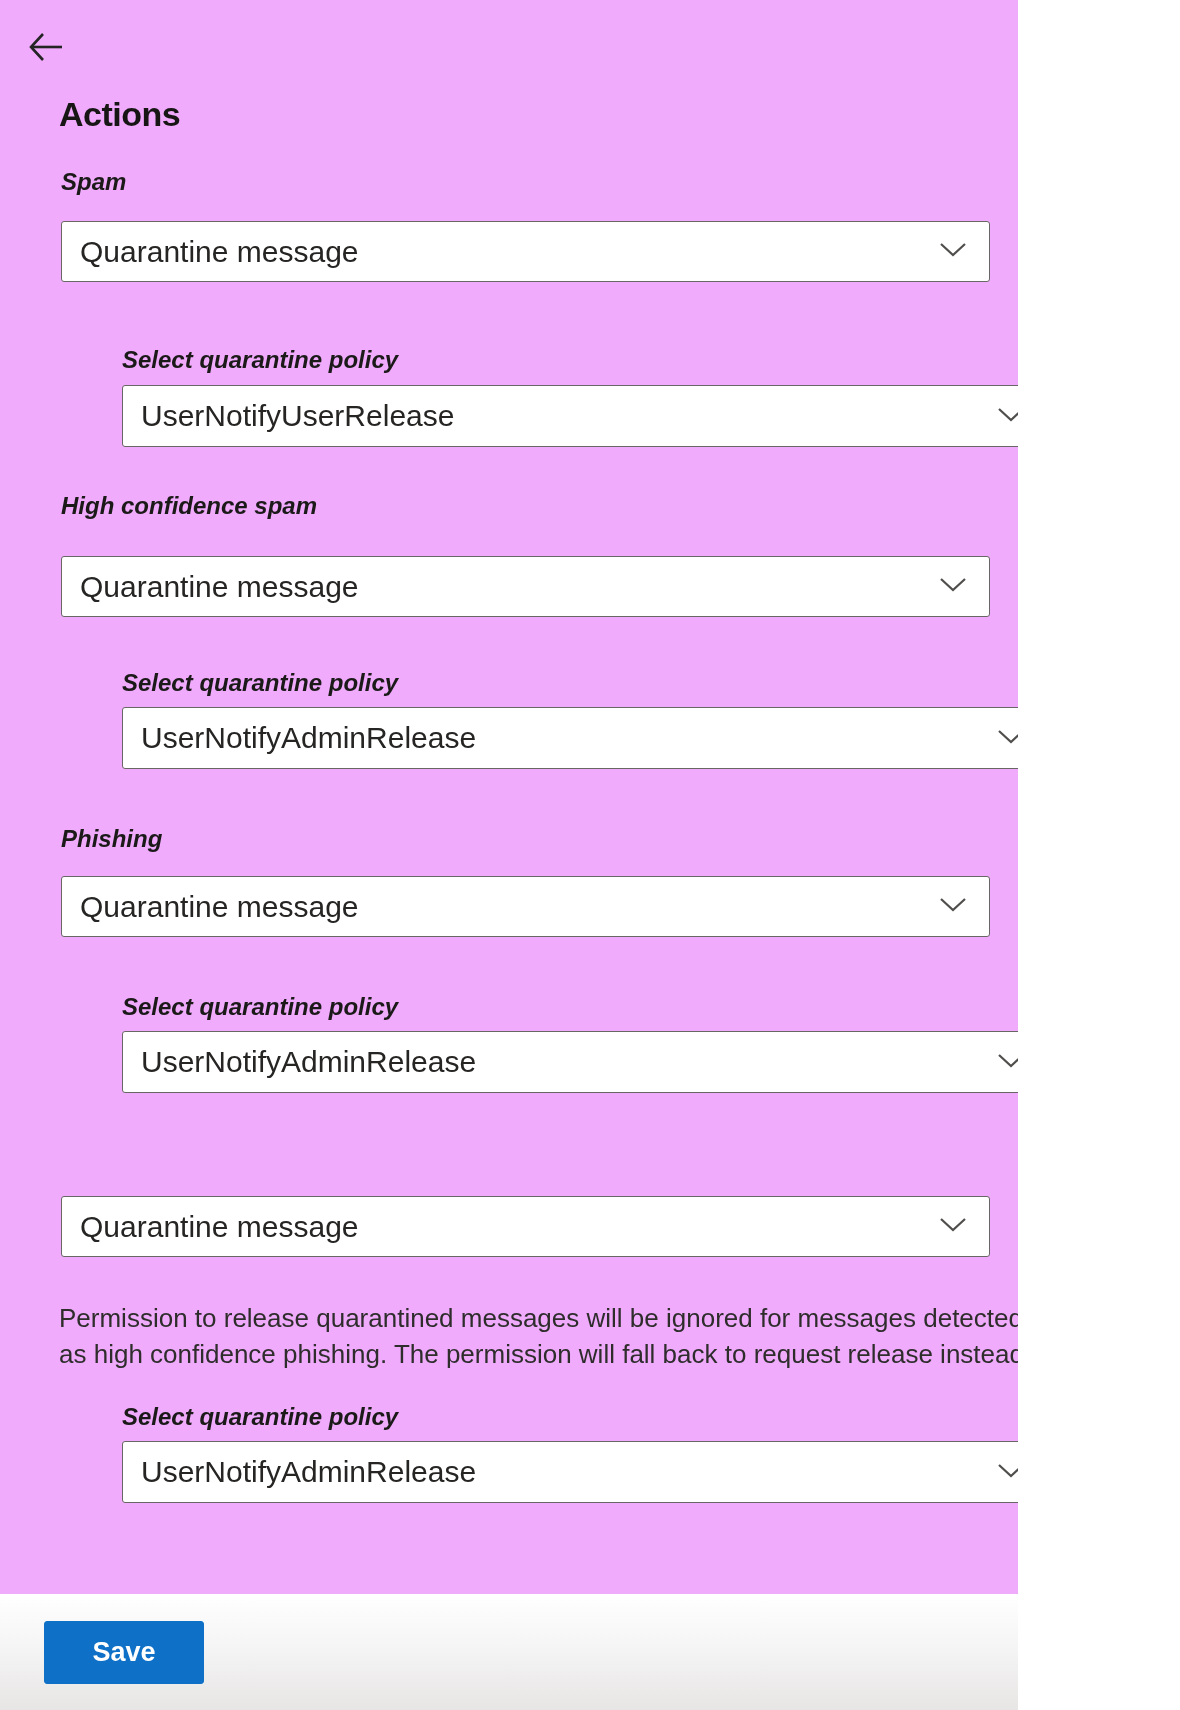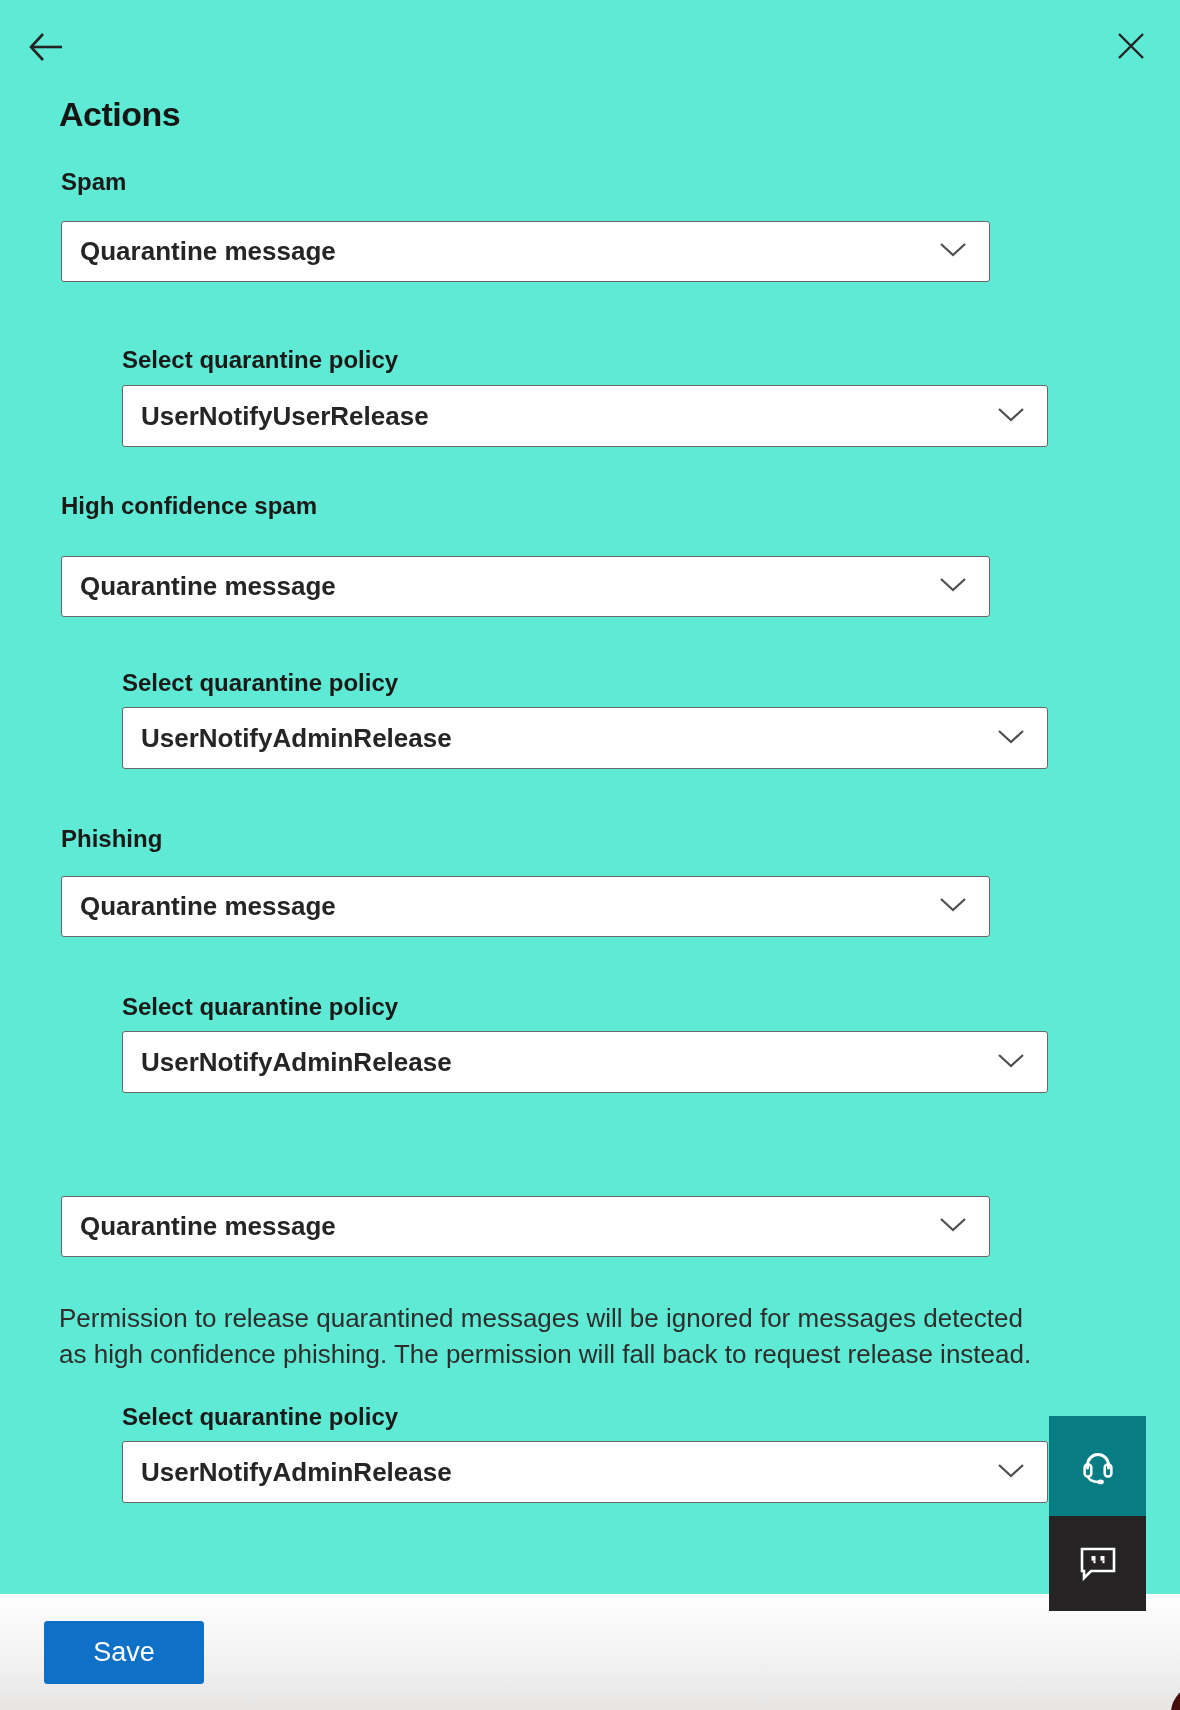--- a/index.html
+++ b/index.html
@@ -1,50 +1,50 @@
 <!DOCTYPE html>
 <html><head>
 <meta charset="utf-8">
 <style>
   html,body{margin:0;padding:0;background:#ffffff;}
   #screen{
-    position:relative;width:1180px;height:1710px;overflow:hidden;
-    background:#5eead4;font-family:"Liberation Sans",sans-serif;color:#201f1e;
+    position:relative;width:1018px;height:1710px;overflow:hidden;
+    background:#f0abfc;font-family:"Liberation Sans",sans-serif;color:#201f1e;
   }
   
   .icon-btn{position:absolute;background:transparent;border:none;padding:0;cursor:pointer;display:flex;align-items:center;justify-content:center;}
   
   .page-title{position:absolute;left:59px;top:95px;font-size:34px;font-weight:700;color:#171615;letter-spacing:-0.5px;}
   
-  .sec-label{position:absolute;font-size:24px;font-weight:600;color:#1b1a19;}
+  .sec-label{position:absolute;font-size:24px;font-weight:600;color:#1b1a19;font-style:italic;}
   
   .dropdown{
     position:absolute;box-sizing:border-box;height:61px;background:#fff;
     border:1.4px solid #696765;border-radius:3px;display:flex;align-items:center;
     justify-content:space-between;padding:0 22px 0 18px;cursor:pointer;
   }
-  .dropdown .val{font-size:26px;font-weight:700;color:#262524;white-space:nowrap;overflow:hidden;}
+  .dropdown .val{font-size:30px;font-weight:400;color:#262524;white-space:nowrap;overflow:hidden;}
   .chev{flex:0 0 auto;margin-left:12px;}
   
   .note{
     position:absolute;left:59px;top:1300px;width:985px;
     font-size:26px;line-height:36px;font-weight:400;color:#2e2d2c;
   }
   
   .bcl-label{position:absolute;left:61px;top:1556px;font-size:24px;font-weight:600;color:#1b1a19;white-space:nowrap;}
   
   .footer-band{
     position:absolute;left:0;top:1594px;width:1180px;height:116px;
     background:linear-gradient(180deg,#ffffff 0%,#f6f5f5 45%,#e7e6e5 100%);
     z-index:5;
   }
   .btn{
     position:absolute;z-index:6;box-sizing:border-box;border-radius:3px;
     display:flex;align-items:center;justify-content:center;
-    font-family:"Liberation Sans",sans-serif;font-size:27px;font-weight:400;cursor:pointer;
+    font-family:"Liberation Sans",sans-serif;font-size:27px;font-weight:700;cursor:pointer;
   }
   .btn-primary{left:44px;top:1621px;width:160px;height:63px;background:#0e70c6;border:1px solid #0e70c6;color:#ffffff;}
   .btn-default{left:228px;top:1621px;width:131px;height:63px;background:#eceae9;border:1.4px solid #999794;color:#201f1e;}
   
   .side-btn{position:absolute;left:1049px;width:97px;z-index:7;border:none;display:flex;align-items:center;justify-content:center;cursor:pointer;padding:0;}
   .side-help{top:1416px;height:100px;background:#077d83;}
   .side-feedback{top:1516px;height:95px;background:#252323;}
   
   .corner-dot{position:absolute;left:1171px;top:1685px;width:56px;height:56px;border-radius:50%;background:#470d0d;z-index:8;}
 </style>

